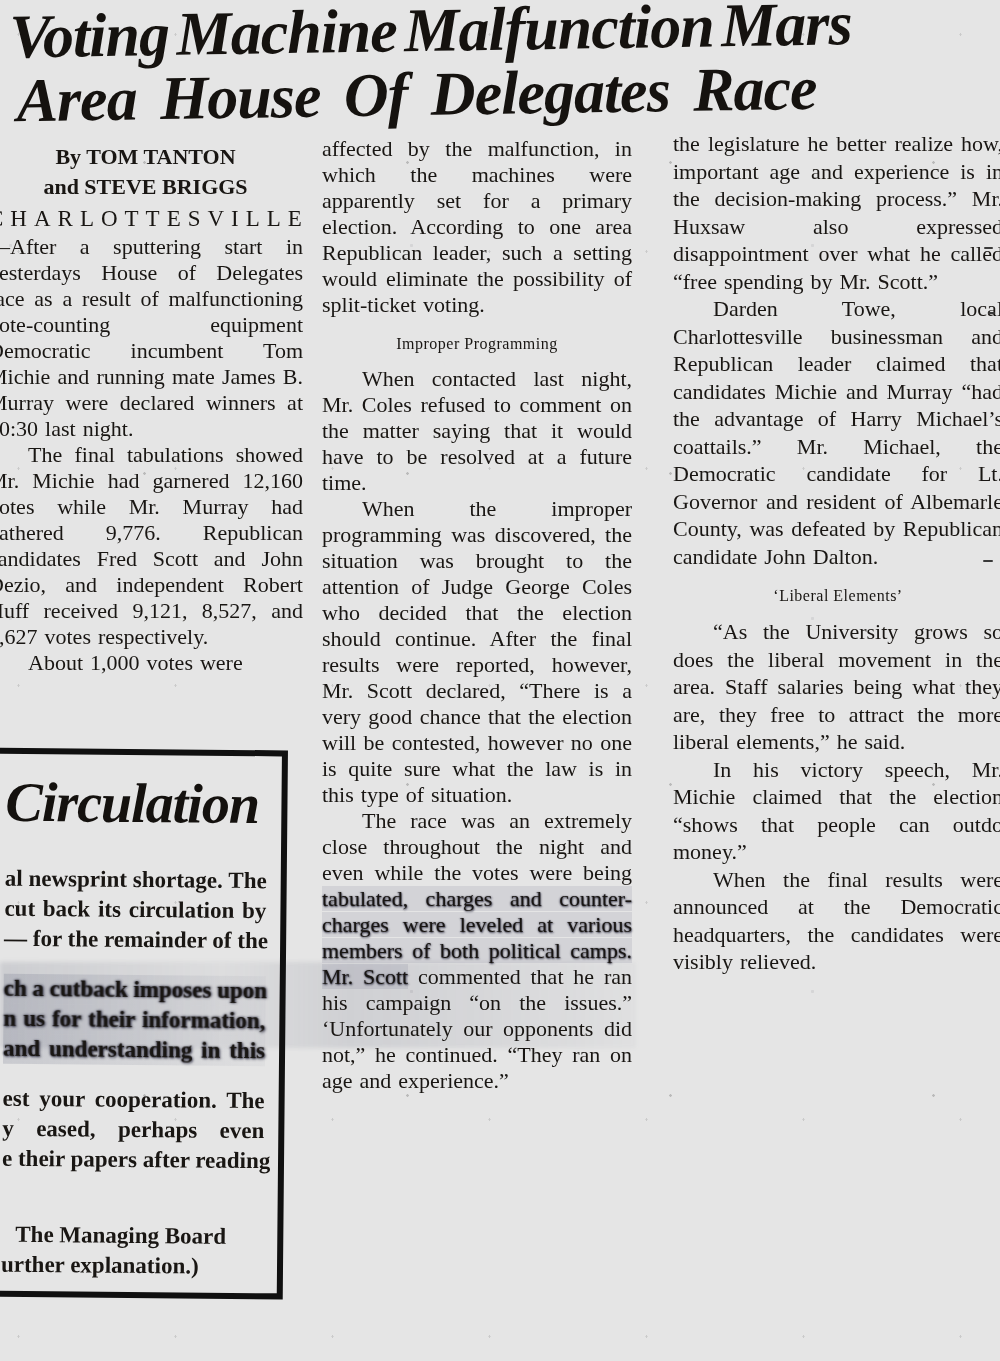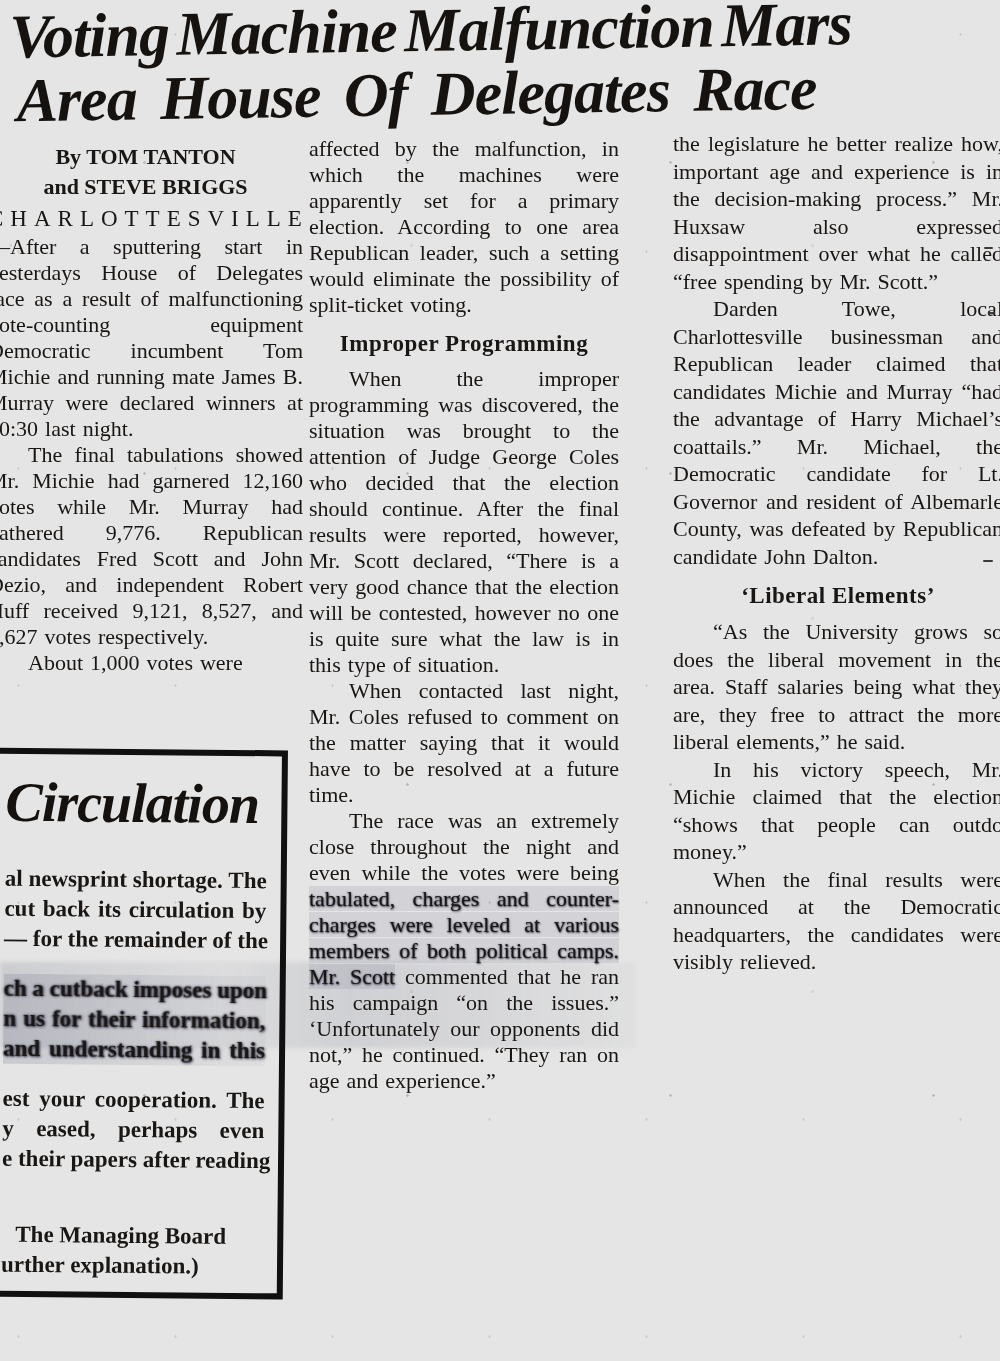--- a/index.html
+++ b/index.html
@@ -32,31 +32,31 @@
     font-style:italic; font-weight:bold;
     font-size:62px; line-height:64px;
     letter-spacing:-1px; white-space:nowrap;
     color:#15120f;
   }
   .hl1 { word-spacing:-7px; padding-left:10px; }
   .hl2 { word-spacing:9px; padding-left:16px; }
 
   .col { position:absolute; text-align:justify; }
   .col1 { left:-12px; top:142px; width:315px; font-size:22px; line-height:26px; }
-  .col2 { left:309px; top:136px; width:310px; font-size:22px; line-height:26px; }
+  .col2 { left:322px; top:136px; width:310px; font-size:22px; line-height:26px; }
   .col3 { left:650px; top:130px; width:330px; font-size:22px; line-height:27.5px;margin-left:23px; }
 
   .byline { text-align:center; font-weight:bold; font-size:22px; line-height:30px; }
   .dateline { text-align:center; letter-spacing:7px; font-size:23px; line-height:30px; margin:2px 0 0 0; }
 
   .body-p { margin:0; text-indent:40px; word-spacing:1.5px; }
   .body-p.no-indent { text-indent:0; }
 
   .subhead {
-    text-align:center; font-weight:bold; font-size:23px;
+    text-align:center; font-weight:normal; font-size:16px;
     line-height:26px; margin:13px 0 9px 0; text-indent:0;
     letter-spacing:.5px;
   }
 
   .smudge {
     background:rgba(105,110,132,.15);
     text-shadow: .6px .5px 2px rgba(28,28,48,.85), -.6px 0 1.6px rgba(28,28,48,.45);
   }
   
   .ink-streak {
@@ -151,22 +151,22 @@
       <div class="circ-line">y eased, perhaps even</div>
       <div class="circ-line">e their papers after reading</div>
     </div>
     <div class="circ-sig">The Managing Board</div>
     <div class="circ-closing">urther explanation.)</div>
   </aside>
 
   <section class="col col2">
     <p class="body-p no-indent">affected by the malfunction, in which the machines were apparently set for a primary election. According to one area Republican leader, such a setting would eliminate the possibility of split-ticket voting.</p>
     <div class="subhead">Improper Programming</div>
+    <p class="body-p">When contacted last night, Mr. Coles refused to comment on the matter saying that it would have to be resolved at a future time.</p>
     <p class="body-p">When the improper programming was discovered, the situation was brought to the attention of Judge George Coles who decided that the election should continue. After the final results were reported, however, Mr. Scott declared, “There is a very good chance that the election will be contested, however no one is quite sure what the law is in this type of situation.</p>
-    <p class="body-p">When contacted last night, Mr. Coles refused to comment on the matter saying that it would have to be resolved at a future time.</p>
     <p class="body-p"><span>The race was an extremely close throughout the night and even while the votes were being </span><span class="smudge">tabulated, charges and counter-charges were leveled at various members of both political camps. Mr. Scott</span><span> commented that he ran his campaign “on the issues.” ‘Unfortunately our opponents did not,” he continued. “They ran on age and experience.”</span></p>
   </section>
 
   <section class="col col3">
     <p class="body-p no-indent">the legislature he better realize how, important age and experience is in the decision-making process.” Mr. Huxsaw also expressed disappointment over what he called “free spending by Mr. Scott.”</p>
     <p class="body-p">Darden Towe, local Charlottesville businessman and Republican leader claimed that candidates Michie and Murray “had the advantage of Harry Michael’s coattails.” Mr. Michael, the Democratic candidate for Lt. Governor and resident of Albemarle County, was defeated by Republican candidate John Dalton.</p>
     <div class="subhead">‘Liberal Elements’</div>
     <p class="body-p">“As the University grows so does the liberal movement in the area. Staff salaries being what they are, they free to attract the more liberal elements,” he said.</p>
     <p class="body-p">In his victory speech, Mr. Michie claimed that the election “shows that people can outdo money.”</p>
     <p class="body-p">When the final results were announced at the Democratic headquarters, the candidates were visibly relieved.</p>

